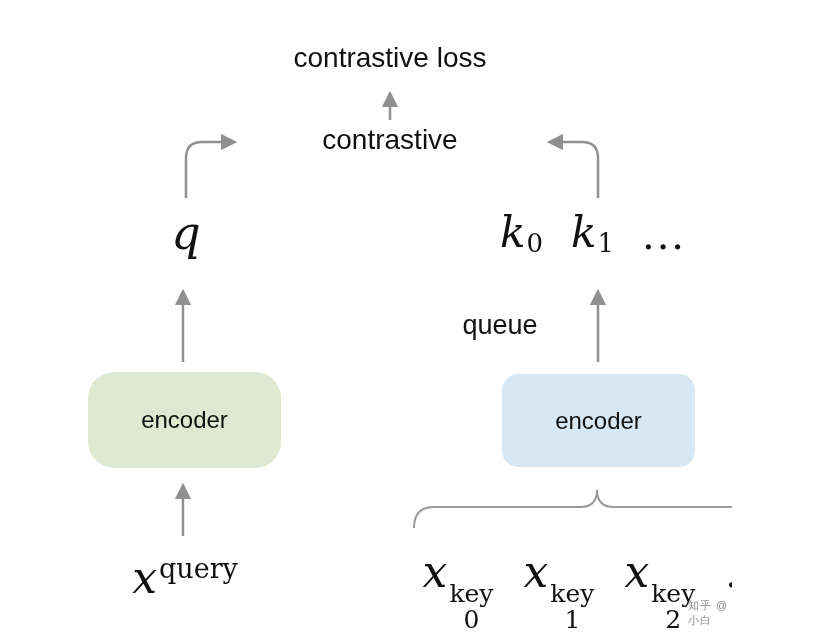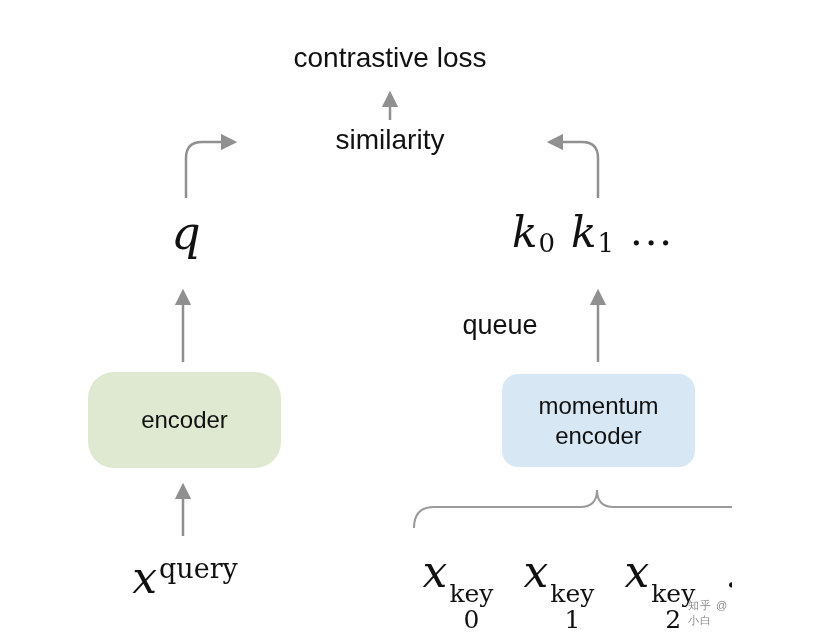--- a/index.html
+++ b/index.html
@@ -16,21 +16,21 @@
   .centered { transform: translateX(-50%); white-space: nowrap; }
 
   .label { font-size: 28px; color: #111111; }
   .label-small { font-size: 24px; color: #111111; }
   .math-base { font-family: "DejaVu Serif", serif; font-style: italic; }
 
   
   .q-symbol { font-size: 46px; }
 
   
-  .keys-row { display: flex; align-items: flex-start; gap: 16px; font-size: 42px; }
+  .keys-row { display: flex; align-items: flex-end; gap: 28px; font-size: 42px; }
   .k-item .ksub {
     font-family: "DejaVu Serif", serif;
     font-style: normal;
     font-size: 26px;
     vertical-align: -0.18em;
     margin-left: 1px;
   }
   .ellipsis { font-family: "DejaVu Serif", serif; font-size: 40px; letter-spacing: 2px; }
 
   
@@ -105,38 +105,37 @@
 
     <path d="M598,362 L598,292" stroke="#909090" stroke-width="2.5" fill="none" marker-end="url(#arrowhead)"></path>
 
     <path d="M183,536 L183,486" stroke="#909090" stroke-width="2.5" fill="none" marker-end="url(#arrowhead)"></path>
 
     <path d="M414,528 Q414,507 434,507 L580,507 Q597,507 597,490 Q597,507 614,507 L760,507 Q780,507 780,528" stroke="#9a9a9a" stroke-width="2" fill="none"></path>
   </svg>
 
   <div class="abs centered label" style="left:390px; top:42px;">contrastive loss</div>
 
-  <div class="abs centered label" style="left:390px; top:124px;">similarity</div>
+  <div class="abs centered label" style="left:390px; top:124px;">contrastive</div>
 
   <div class="abs centered math-base q-symbol" style="left:186px; top:206px;">q</div>
 
   <div class="abs centered keys-row" style="left:593px; top:208px;">
     <span class="k-item"><span class="math-base">k</span><span class="ksub">0</span></span>
     <span class="k-item"><span class="math-base">k</span><span class="ksub">1</span></span>
     <span class="ellipsis">...</span>
   </div>
 
   <div class="abs centered label" style="left:500px; top:310px; font-size:27px;">queue</div>
 
   <div class="enc-box encoder-box">
     <div class="label-small">encoder</div>
   </div>
 
   <div class="enc-box momentum-box">
-    <div class="label-small">momentum</div>
     <div class="label-small">encoder</div>
   </div>
 
   <div class="abs centered xquery" style="left:185px; top:552px;">
     <span class="math-base">x</span><span class="qsup">query</span>
   </div>
 
   <div class="abs centered xkeys-row" style="left:596px; top:546px;">
     <span><span class="math-base">x</span><span class="xscripts">
           <span>key</span>

